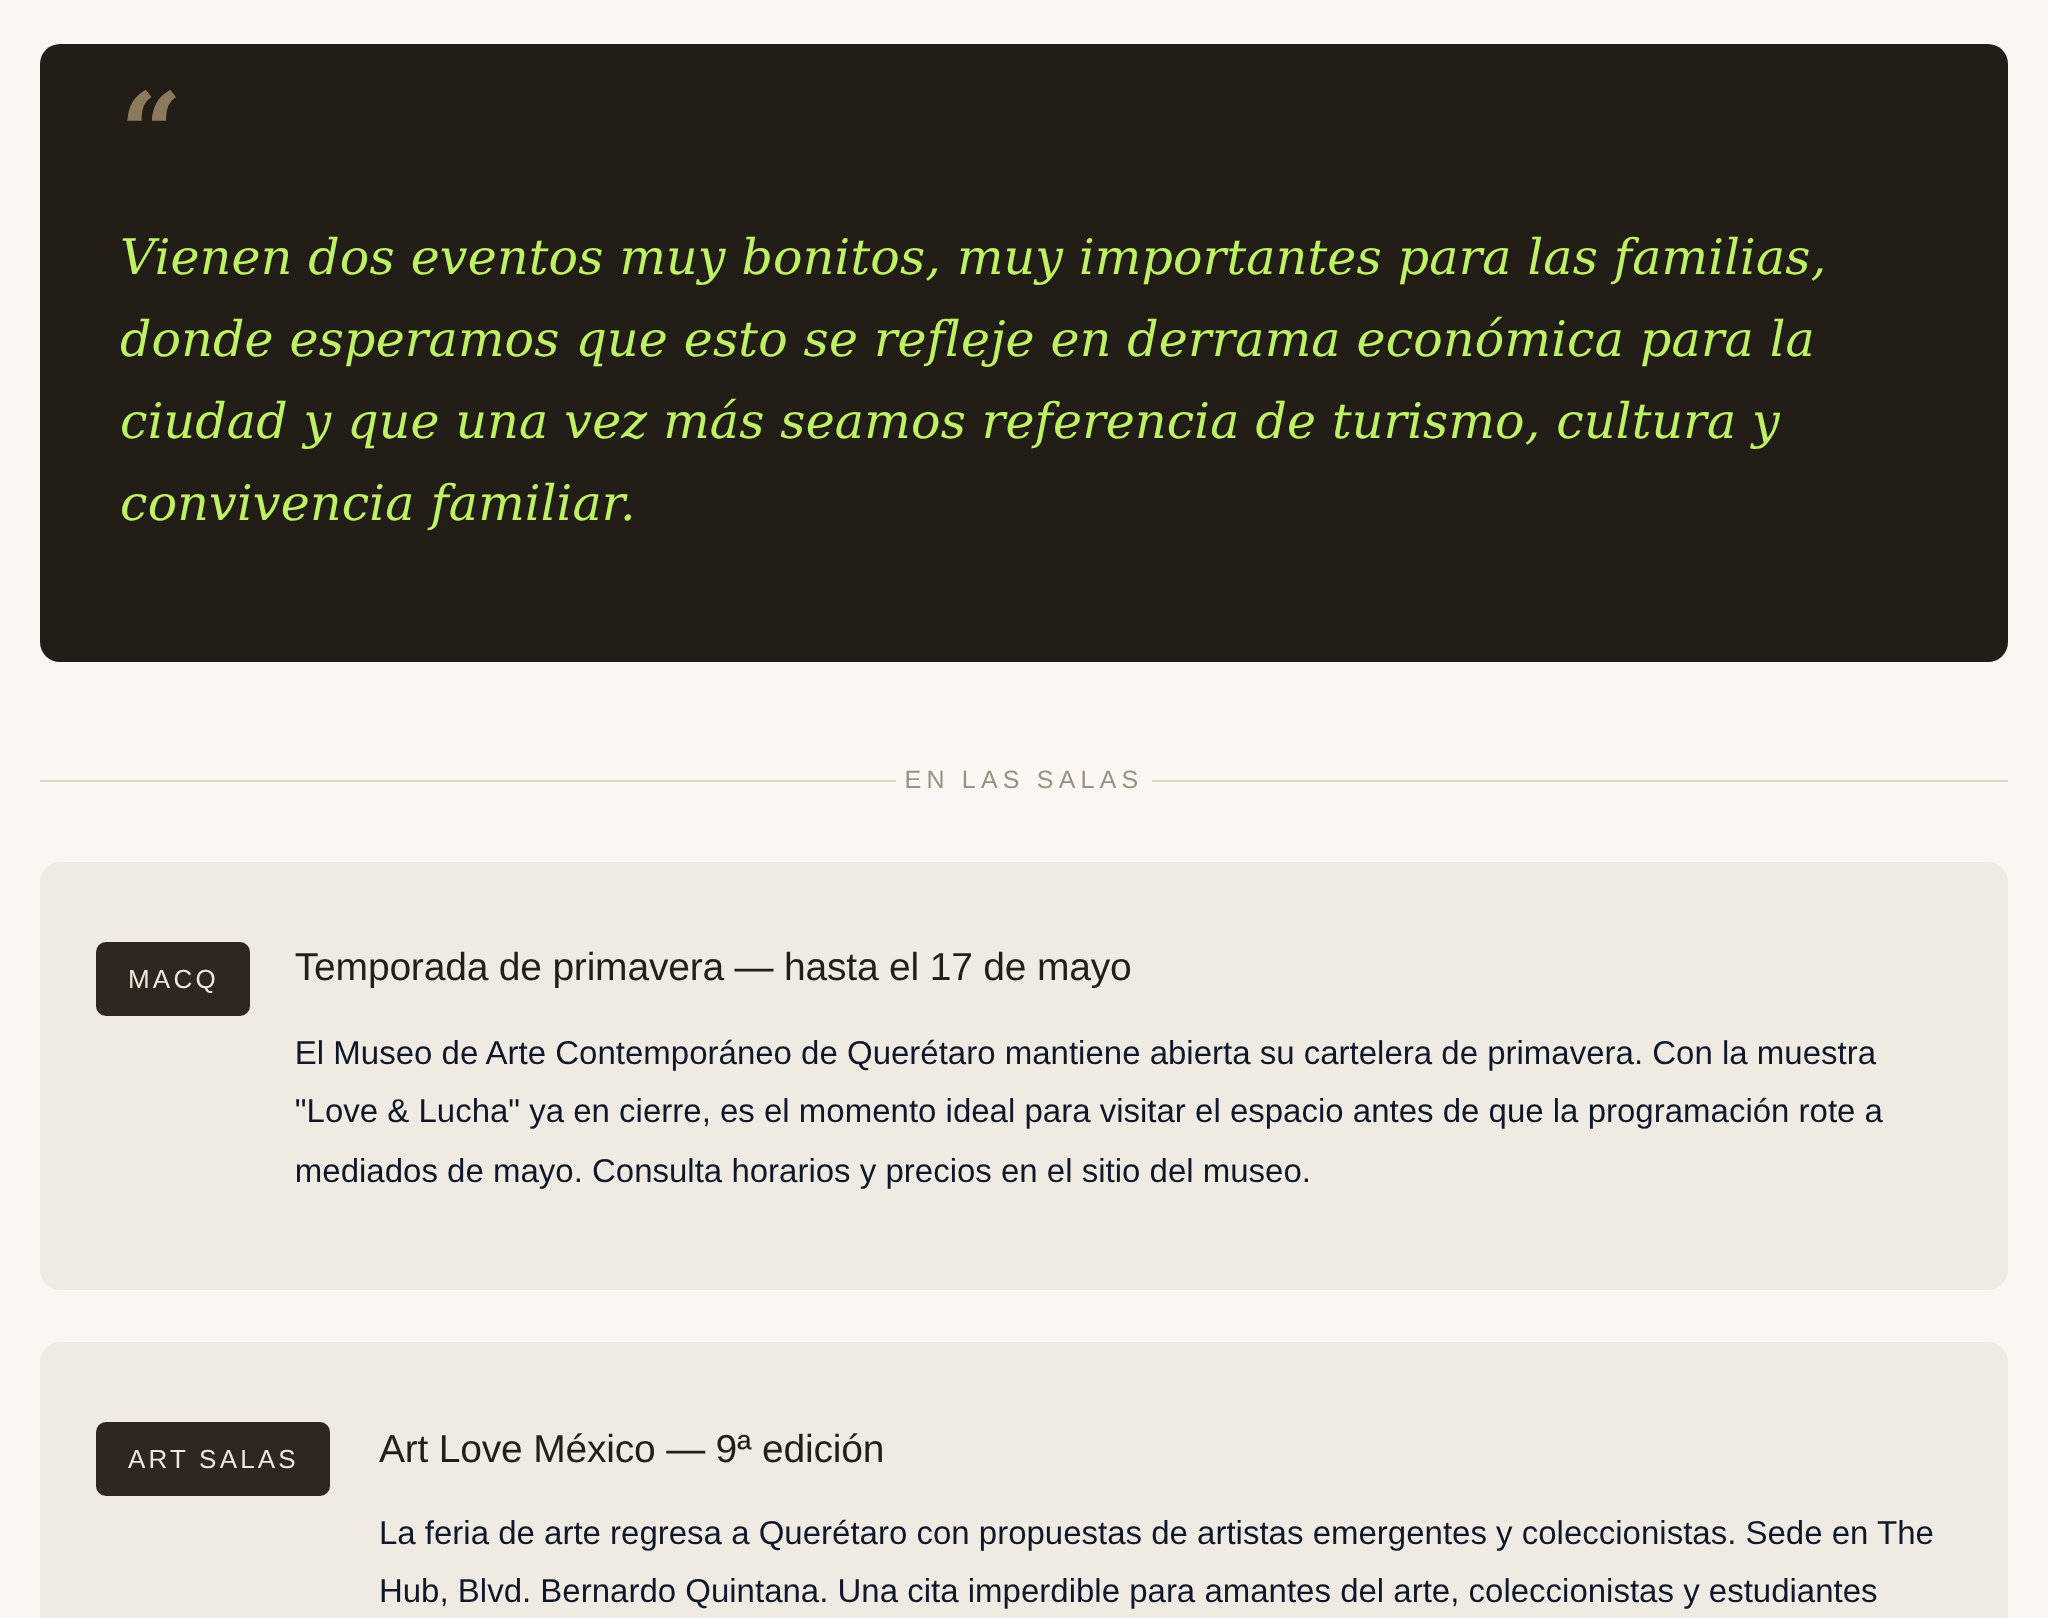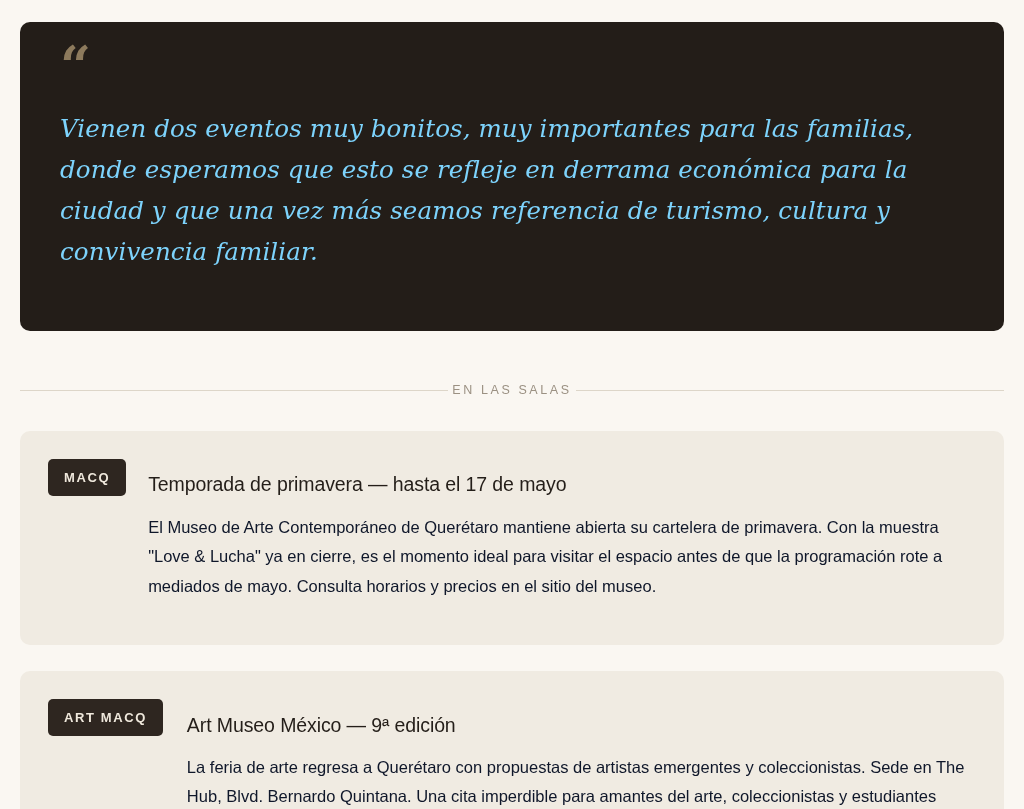--- a/index.html
+++ b/index.html
@@ -35,21 +35,21 @@
     font-weight: 700;
     letter-spacing: -2px;
     height: 46px;
   }
   .quote-text {
     margin-top: 14px;
     font-family: "DejaVu Serif", serif;
     font-style: italic;
     font-size: 24.5px;
     line-height: 1.68;
-    color: #7dd3fc;
+    color: #bef264;
     letter-spacing: 0.1px;
   }
 
   
   .section-divider {
     display: flex;
     align-items: center;
     gap: 4px;
     margin: 52px 0 34px 0;
   }
@@ -77,24 +77,24 @@
     gap: 22px;
     margin-bottom: 26px;
   }
   .badge {
     flex: 0 0 auto;
     background: #2e2620;
     color: #efe8dc;
     border-radius: 5px;
     font-size: 13px;
     letter-spacing: 1.6px;
-    font-weight: 700;
+    font-weight: 400;
     padding: 11px 16px;
     white-space: nowrap;
-    margin-top: 2px;
+    margin-top: 14px;
   }
   .entry-body {
     flex: 1 1 auto;
     min-width: 0;
   }
   .entry-title {
     font-size: 19.5px;
     font-weight: 400;
     color: #241e19;
     letter-spacing: -0.1px;
@@ -127,20 +127,20 @@
 
   <article class="entry entry--first">
     <span class="badge">MACQ</span>
     <div class="entry-body">
       <h2 class="entry-title">Temporada de primavera — hasta el 17 de mayo</h2>
       <p class="entry-desc">El Museo de Arte Contemporáneo de Querétaro mantiene abierta su cartelera de primavera. Con la muestra "Love &amp; Lucha" ya en cierre, es el momento ideal para visitar el espacio antes de que la programación rote a mediados de mayo. Consulta horarios y precios en el sitio del museo.</p>
     </div>
   </article>
 
   <article class="entry entry--second">
-    <span class="badge">ART MACQ</span>
+    <span class="badge">ART SALAS</span>
     <div class="entry-body">
-      <h2 class="entry-title">Art Museo México — 9ª edición</h2>
+      <h2 class="entry-title">Art Love México — 9ª edición</h2>
       <p class="entry-desc">La feria de arte regresa a Querétaro con propuestas de artistas emergentes y coleccionistas. Sede en The Hub, Blvd. Bernardo Quintana. Una cita imperdible para amantes del arte, coleccionistas y estudiantes universitarios.</p>
     </div>
   </article>
 
 </div>
 
 </body></html>

